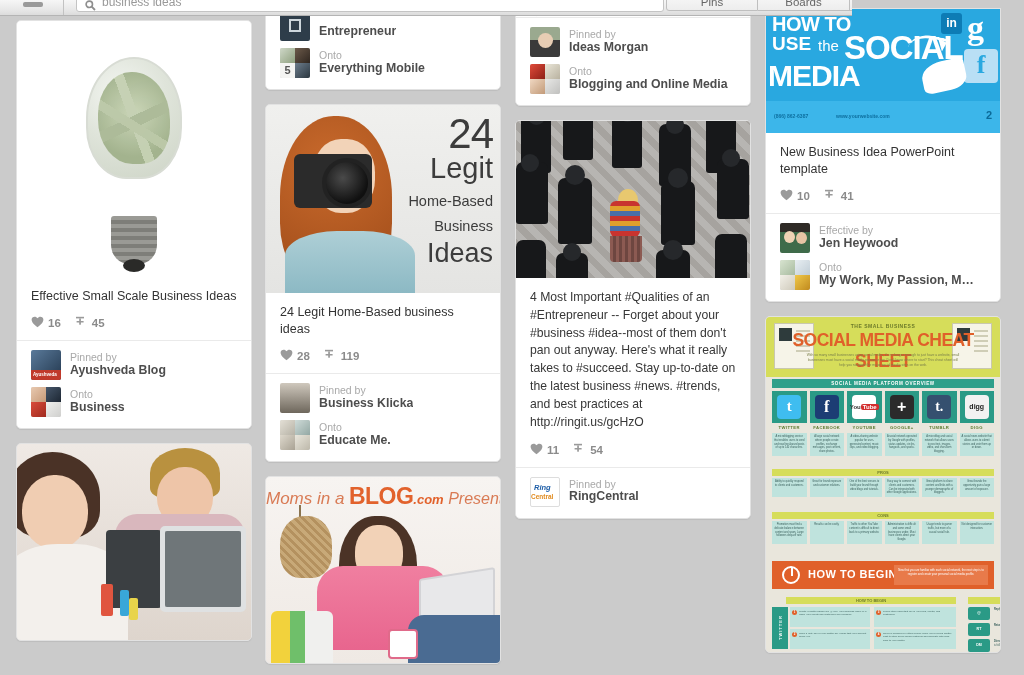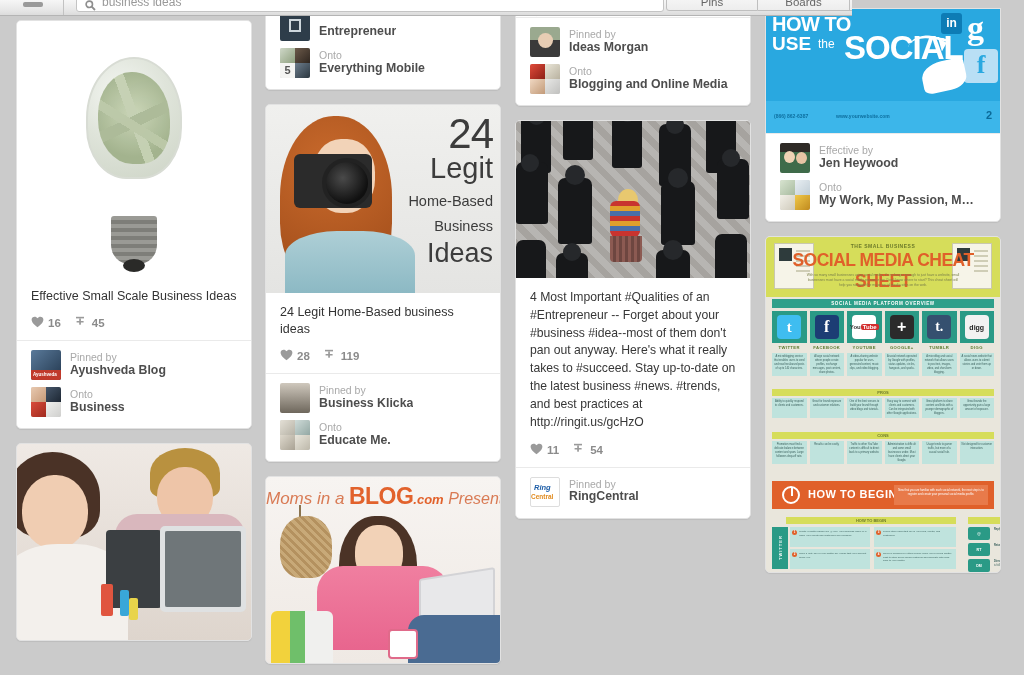--- a/index.html
+++ b/index.html
@@ -213,21 +213,21 @@
   .crowd .kid-body { position:absolute; left:40%; top:51%; width:30px; height:36px;
     background: repeating-linear-gradient(to bottom,#c8342f 0 5px,#e0a02c 5px 10px,#4a6fa8 10px 15px); border-radius:6px;}
   .crowd .kid-head { position:absolute; left:43.5%; top:43%; width:20px; height:22px; background:#e8c86f; border-radius:50%;}
   .crowd .kid-skirt { position:absolute; left:40%; top:73%; width:32px; height:26px;
     background: repeating-linear-gradient(to right,#8c5a52 0 3px,#6e4640 3px 6px); border-radius:0 0 4px 4px;}
 
   
   .howto { width:100%; height:100%; background:#29a8e0; position:relative; }
   .howto .l1 { position:absolute; left:6px; top:4px; font-size:20px; font-weight:bold; color:#fff; letter-spacing:-.5px;}
   .howto .l2 { position:absolute; left:6px; top:24px; font-size:19px; font-weight:bold; color:#fff; }
-  .howto .l3 { position:absolute; left:52px; top:28px; font-size:12px; color:#fff; }
+  .howto .l3 { position:absolute; left:52px; top:28px; font-size:15px; color:#fff; }
   .howto .l4 { position:absolute; left:78px; top:20px; font-size:33px; font-weight:bold; color:#fff; letter-spacing:-1px;}
   .howto .l5 { position:absolute; left:2px; top:50px; font-size:30px; font-weight:bold; color:#fff; letter-spacing:-1px;}
   .howto .arrow { position:absolute; right:52px; top:26px; width:40px; height:28px;
      border-top:3px solid #fff; border-radius:60% 0 0 0; transform: rotate(12deg); }
   .howto .arrow:after { content:""; position:absolute; right:-4px; top:-6px; border:7px solid transparent; border-left-color:#fff; transform: rotate(-28deg);}
   .howto .in { position:absolute; right:38px; top:4px; width:21px; height:21px; background:#0d7cb5; border-radius:3px; color:#fff; font-size:12px; font-weight:bold; text-align:center; line-height:21px;}
   .howto .gp { position:absolute; right:16px; top:2px; font-size:34px; color:#fff; font-weight:bold; line-height:1; font-family:"Liberation Serif",serif;}
   .howto .fb { position:absolute; right:2px; top:40px; width:34px; height:34px; background:#b9dff5; border-radius:4px; color:#29a8e0; font-size:26px; font-weight:bold; text-align:center; line-height:32px; font-family:"Liberation Serif",serif;}
   .howto .tw { position:absolute; right:34px; top:52px; width:44px; height:30px; background:#fff; border-radius: 50% 12% 40% 20%; transform: rotate(-12deg);}
   .howto .footer { position:absolute; left:0; bottom:0; width:100%; height:32px; background:#3cb6ea; }
@@ -621,30 +621,54 @@
 
   <div class="col" id="col4">
 
     <div class="card flush" style="margin-top:-8px;">
       <div class="thumb" style="height:124px;">
         <div class="howto">
           <div class="l1">HOW TO</div>
           <div class="l2">USE</div>
           <div class="l3">the</div>
           <div class="l4">SOCIAL</div>
+          <div class="l5">MEDIA</div>
           <div class="arrow"></div>
           <div class="in">in</div>
           <div class="gp">g</div>
           <div class="fb">f</div>
           <div class="tw"></div>
           <div class="footer">
             <span class="ph1">(866) 862-6387</span>
             <span class="ph2">www.yourwebsite.com</span>
             <span class="pg">2</span>
           </div>
+        </div>
+      </div>
+      <div class="card-body">
+        <div class="card-title">New Business Idea PowerPoint template</div>
+        <div class="stats">
+          <span class="stat">
+            <span class="glyph">
+              <svg width="13" height="12" viewBox="0 0 13 12">
+                  <path d="M6.5 11.2 C6.5 11.2 0.6 7.4 0.6 3.8 C0.6 1.9 2 0.7 3.6 0.7 C4.9 0.7 5.9 1.4 6.5 2.3 C7.1 1.4 8.1 0.7 9.4 0.7 C11 0.7 12.4 1.9 12.4 3.8 C12.4 7.4 6.5 11.2 6.5 11.2 Z" fill="#9a9a9a"></path>
+                </svg>
+            </span>
+            <span>10</span>
+          </span>
+          <span class="stat">
+            <span class="glyph">
+              <svg width="13" height="12" viewBox="0 0 13 12">
+                  <rect x="1" y="0.8" width="8" height="1.6" fill="#9a9a9a"></rect>
+                  <rect x="4.2" y="2.4" width="1.7" height="6.3" fill="#9a9a9a"></rect>
+                  <rect x="1.6" y="5" width="7" height="1.5" fill="#9a9a9a"></rect>
+                </svg>
+            </span>
+            <span>41</span>
+          </span>
         </div>
       </div>
       <div class="attrib">
         <div class="attrib-row">
           <div class="av" style="background:linear-gradient(to bottom,#2f2a26 0 30%,#3f6b4a 30% 100%);position:relative;">
             <div style="position:absolute;left:4px;top:8px;width:11px;height:12px;border-radius:50%;background:#f0d2b4;"></div>
             <div style="position:absolute;left:16px;top:9px;width:11px;height:12px;border-radius:50%;background:#e8c4a4;"></div>
           </div>
           <div class="attrib-text">
             <div class="attrib-label">Effective by</div>

